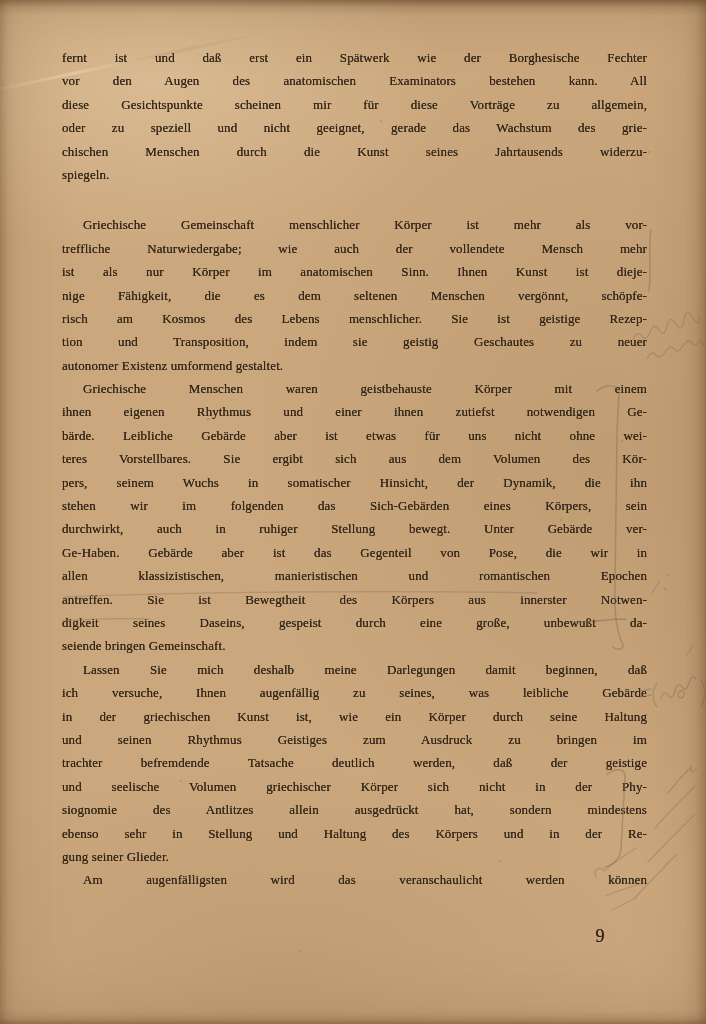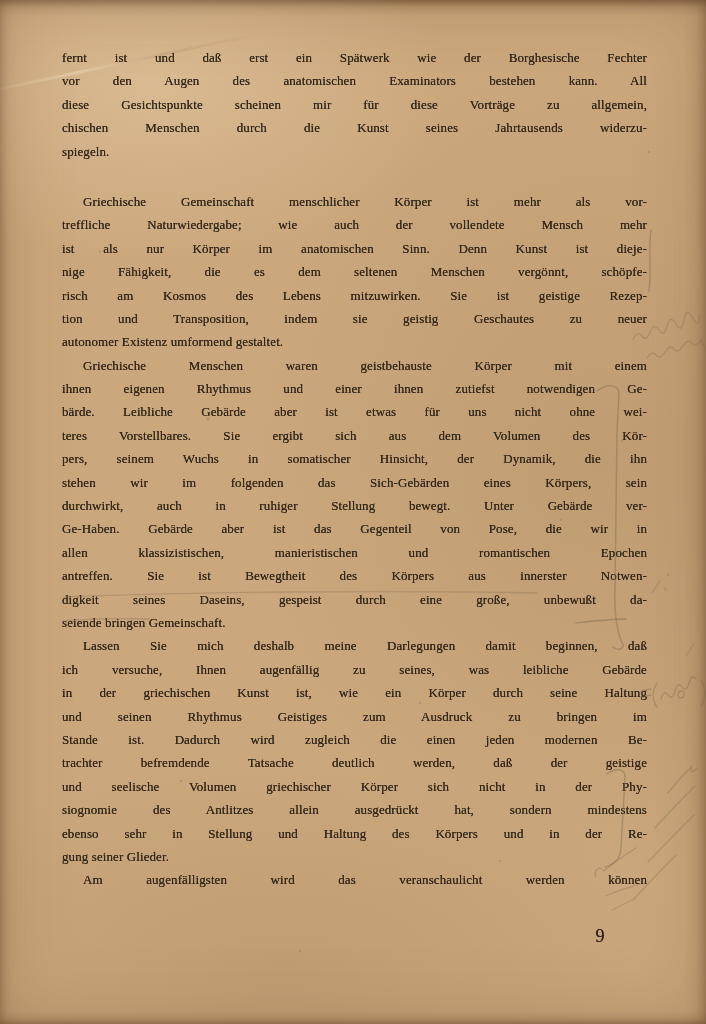--- a/index.html
+++ b/index.html
@@ -59,29 +59,30 @@
 
 <div class="page">
 
   <div class="crease"></div>
 
   <div class="text-block">
       <div class="paragraph">
         <div class="line">fernt ist und daß erst ein Spätwerk wie der Borghesische Fechter</div>
         <div class="line">vor den Augen des anatomischen Examinators bestehen kann. All</div>
         <div class="line">diese Gesichtspunkte scheinen mir für diese Vorträge zu allgemein,</div>
+        <div class="line">oder zu speziell und nicht geeignet, gerade das Wachstum des grie-</div>
         <div class="line">chischen Menschen durch die Kunst seines Jahrtausends widerzu-</div>
         <div class="line last">spiegeln.</div>
       </div>
       <div class="paragraph">
         <div class="line indent">Griechische Gemeinschaft menschlicher Körper ist mehr als vor-</div>
         <div class="line">treffliche Naturwiedergabe; wie auch der vollendete Mensch mehr</div>
-        <div class="line">ist als nur Körper im anatomischen Sinn.  Denn Kunst ist dieje-</div>
+        <div class="line">ist als nur Körper im anatomischen Sinn.  Ihnen Kunst ist dieje-</div>
         <div class="line">nige Fähigkeit, die es dem seltenen Menschen vergönnt, schöpfe-</div>
-        <div class="line">risch am Kosmos des Lebens mitzuwirken.  Sie ist geistige Rezep-</div>
+        <div class="line">risch am Kosmos des Lebens menschlicher.  Sie ist geistige Rezep-</div>
         <div class="line">tion und Transposition, indem sie geistig Geschautes zu neuer</div>
         <div class="line last">autonomer Existenz umformend gestaltet.</div>
       </div>
       <div class="paragraph">
         <div class="line indent">Griechische Menschen waren geistbehauste Körper mit einem</div>
         <div class="line">ihnen eigenen Rhythmus und einer ihnen zutiefst notwendigen Ge-</div>
         <div class="line">bärde.  Leibliche Gebärde aber ist etwas für uns nicht ohne wei-</div>
         <div class="line">teres Vorstellbares.  Sie ergibt sich aus dem Volumen des Kör-</div>
         <div class="line">pers, seinem Wuchs in somatischer Hinsicht, der Dynamik, die ihn</div>
         <div class="line">stehen wir im folgenden das Sich-Gebärden eines Körpers, sein</div>
@@ -90,21 +91,20 @@
         <div class="line">allen klassizistischen, manieristischen und romantischen Epochen</div>
         <div class="line">antreffen.  Sie ist Bewegtheit des Körpers aus innerster Notwen-</div>
         <div class="line">digkeit seines Daseins, gespeist durch eine große, unbewußt da-</div>
         <div class="line last">seiende bringen Gemeinschaft.</div>
       </div>
       <div class="paragraph">
         <div class="line indent">Lassen Sie mich deshalb meine Darlegungen damit beginnen, daß</div>
         <div class="line">ich versuche, Ihnen augenfällig zu seines, was leibliche Gebärde</div>
         <div class="line">in der griechischen Kunst ist, wie ein Körper durch seine Haltung</div>
         <div class="line">und seinen Rhythmus Geistiges zum Ausdruck zu bringen im</div>
-        <div class="line">Stande ist. Dadurch wird zugleich die einen jeden modernen Be-</div>
         <div class="line">trachter befremdende Tatsache deutlich werden, daß der geistige</div>
         <div class="line">und seelische Volumen griechischer Körper sich nicht in der Phy-</div>
         <div class="line">siognomie des Antlitzes allein ausgedrückt hat, sondern mindestens</div>
         <div class="line">ebenso sehr in Stellung und Haltung des Körpers und in der Re-</div>
         <div class="line last">gung seiner Glieder.</div>
       </div>
       <div class="paragraph">
         <div class="line indent">Am augenfälligsten wird das veranschaulicht werden können</div>
       </div>
     </div>

